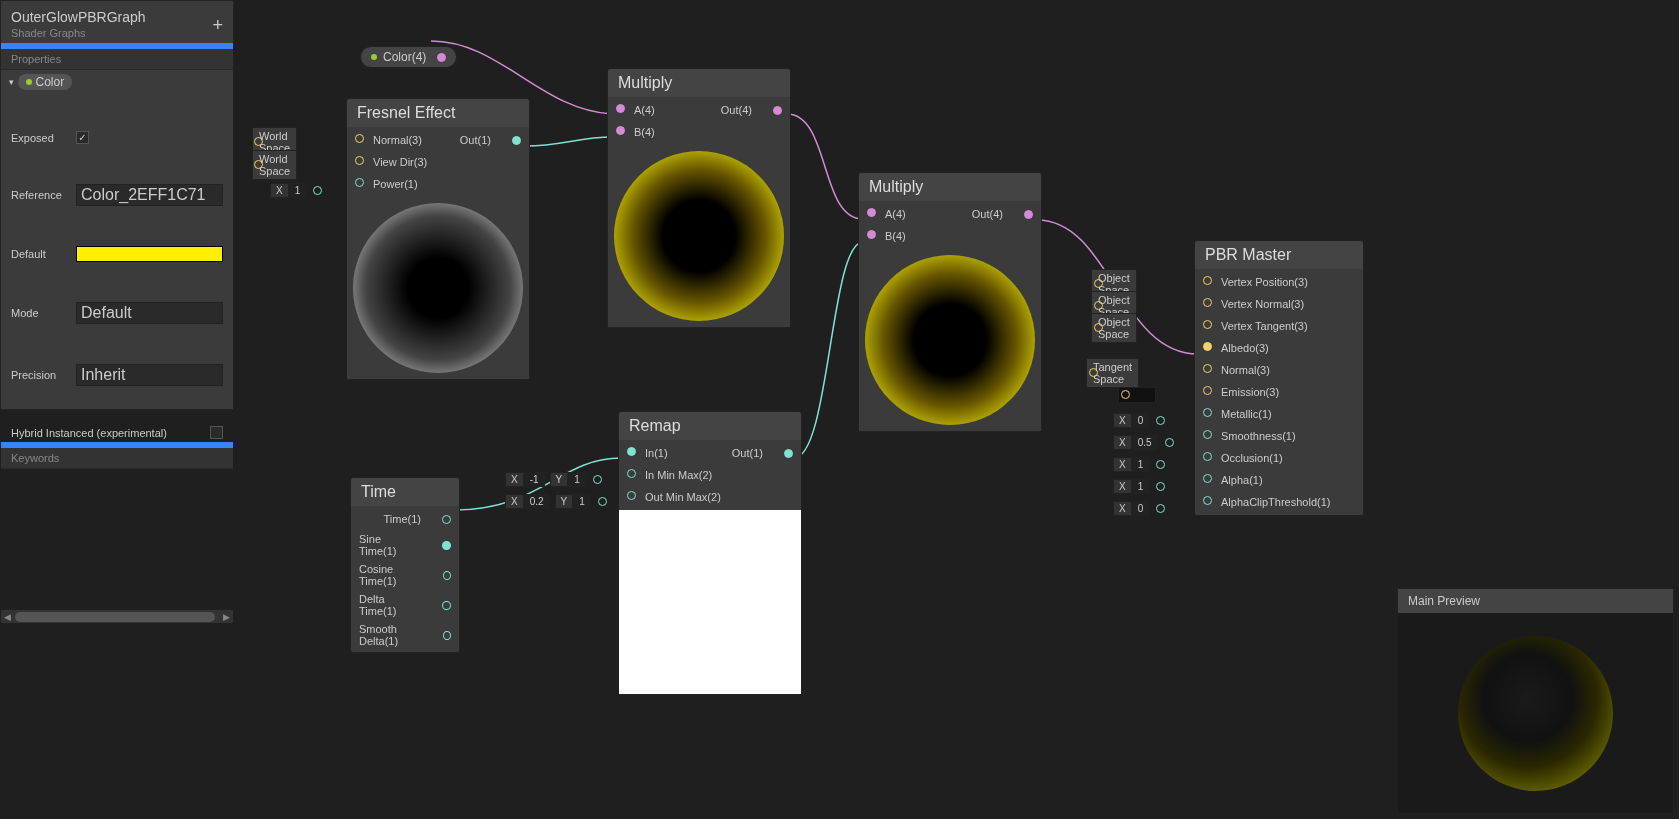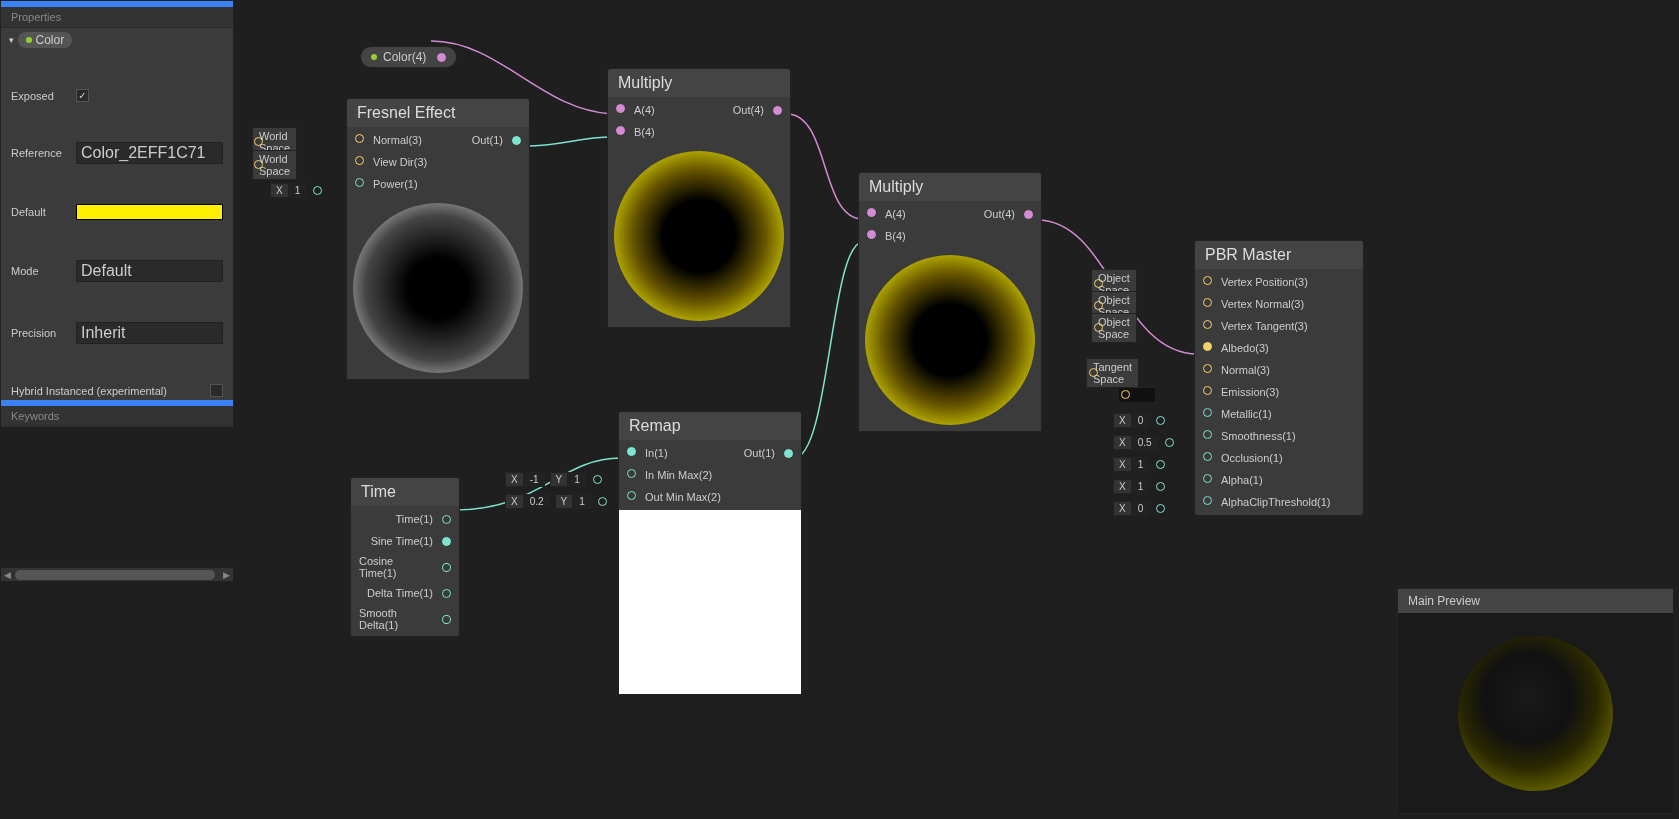--- a/index.html
+++ b/index.html
@@ -25,21 +25,21 @@
 .hscroll { height:14px; background:#333; position:relative; border-top:1px solid #222; }
 .hscroll .thumb { position:absolute; left:14px; width:200px; top:2px; height:10px; background:#555; border-radius:5px; }
 .hscroll .arr { position:absolute; top:2px; font-size:9px; color:#888; }
 
 
 .node { position:absolute; background:#3b3b3b; border:1px solid #222; border-radius:3px; }
 .node-head { background:#444; padding:5px 10px; font-size:16px; color:#ddd; border-radius:3px 3px 0 0; }
 .node-body { padding:2px 0; }
 .nrow { display:flex; align-items:center; justify-content:space-between; padding:3px 8px; font-size:11px; min-height:22px; position:relative; }
 .nrow .l { display:flex; align-items:flex-start; gap:4px; }
-.nrow .r { display:flex; align-items:center; gap:4px; }
+.nrow .r { display:flex; align-items:center; gap:16px; }
 .port { width:9px; height:9px; border-radius:50%; border:1.5px solid #888; display:inline-block; position:relative; } 
 .port.v4 { background:#d48bd4; border-color:#d48bd4; }
 .port.v3 { background:#f4d06f; border-color:#f4d06f; }
 .port.v1 { background:#7fe3d0; border-color:#7fe3d0; }
 .port.hollow { background:transparent; }
 .port.hollow.v3 { border-color:#f4d06f; }
 .port.hollow.v1 { border-color:#7fe3d0; }
 .port-out { margin-left:5px; }
 .port-in { margin-right:5px; }
 .preview { background:#3b3b3b; display:flex; align-items:center; justify-content:center; padding:6px; }
@@ -73,20 +73,25 @@
 <svg class="wires">
   <path d="M431,41 C500,41 540,110 612,114" stroke="#d48bd4" stroke-width="1.5" fill="none"></path>
   <path d="M526,146 C560,146 580,137 612,137" stroke="#7fe3d0" stroke-width="1.5" fill="none"></path>
   <path d="M787,114 C830,114 820,220 863,219" stroke="#d48bd4" stroke-width="1.5" fill="none"></path>
   <path d="M794,458 C830,458 830,242 863,242" stroke="#7fe3d0" stroke-width="1.5" fill="none"></path>
   <path d="M1037,220 C1110,220 1120,354 1198,354" stroke="#d48bd4" stroke-width="1.5" fill="none"></path>
   <path d="M455,510 C540,510 560,458 621,458" stroke="#7fe3d0" stroke-width="1.5" fill="none"></path>
 </svg>
 
 <div class="sidebar" style="height:410px;">
+  <div class="sidebar-head">
+    <div class="sidebar-title">OuterGlowPBRGraph</div>
+    <div class="sidebar-sub">Shader Graphs</div>
+    <div class="add-btn">+</div>
+  </div>
   <div class="section-label">Properties</div>
   <div class="foldout">
     <span class="tri">▾</span>
     <span class="pill">
         <span class="dot-g"></span>
         <span>Color</span>
       </span>
   </div>
   <div class="prop-row">
     <span class="lbl">Exposed</span>

